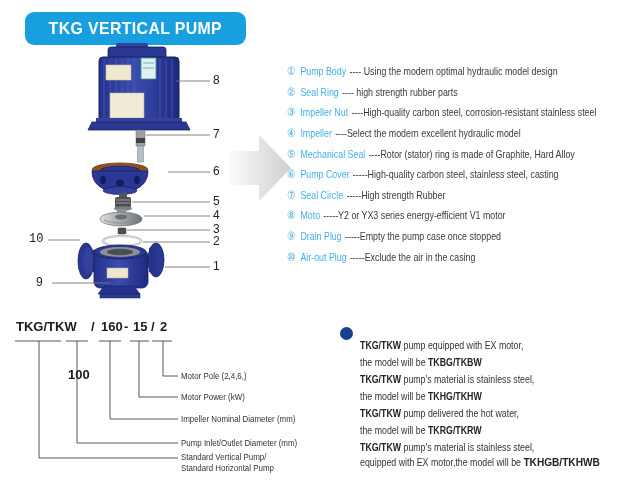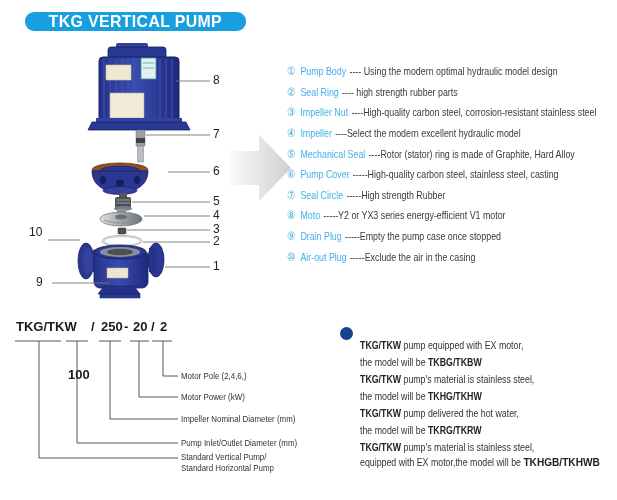--- a/index.html
+++ b/index.html
@@ -1,20 +1,20 @@
 <!DOCTYPE html>
 <html><head>
 <meta charset="utf-8">
 <style>
   html,body{margin:0;padding:0;background:#e8e8e8;}
   *{box-sizing:border-box;font-family:"Liberation Sans", sans-serif;}
   #page{position:relative;width:617px;height:500px;background:#ffffff;overflow:hidden;margin:0 auto;}
 
   
-  .banner{position:absolute;left:25px;top:12px;width:221px;height:19px;background:#189fe0;
+  .banner{position:absolute;left:25px;top:12px;width:221px;height:33px;background:#189fe0;
           border-radius:9px;display:flex;align-items:center;justify-content:center;}
   .banner span{color:#ffffff;font-weight:bold;font-size:16.5px;letter-spacing:.4px;transform:scaleX(.96);}
 
   
   #art{position:absolute;left:0;top:0;width:617px;height:500px;}
 
   
   .co{position:absolute;font-size:12px;color:#222;line-height:13px;}
 
   
@@ -174,21 +174,21 @@
   </svg>
 
   <span class="co" style="left:213px;top:74px;">8</span>
   <span class="co" style="left:213px;top:128px;">7</span>
   <span class="co" style="left:213px;top:165px;">6</span>
   <span class="co" style="left:213px;top:195px;">5</span>
   <span class="co" style="left:213px;top:209px;">4</span>
   <span class="co" style="left:213px;top:223px;">3</span>
   <span class="co" style="left:213px;top:235px;">2</span>
   <span class="co" style="left:213px;top:260px;">1</span>
-  <span class="co" style="left:29px;top:226px;">10</span>
+  <span class="co" style="left:29px;top:233px;font-family:Liberation Mono, monospace;">10</span>
   <span class="co" style="left:36px;top:276px;">9</span>
 
   <div class="plist">
     <div class="pitem">
         <span class="pnum">①</span>
         <span class="plabel">Pump Body</span>
         <span class="pdesc">---- Using the modern optimal hydraulic model design</span>
       </div>
     <div class="pitem">
         <span class="pnum">②</span>
@@ -233,23 +233,23 @@
     <div class="pitem">
         <span class="pnum">⑩</span>
         <span class="plabel">Air-out Plug</span>
         <span class="pdesc">-----Exclude the air in the casing</span>
       </div>
   </div>
 
   <span class="mpart" style="left:16px;">TKG/TKW</span>
   <span class="mpart" style="left:68px;margin-top:48px;">100</span>
   <span class="mpart" style="left:91px;">/</span>
-  <span class="mpart" style="left:101px;">250</span>
+  <span class="mpart" style="left:101px;">160</span>
   <span class="mpart" style="left:124px;">-</span>
-  <span class="mpart" style="left:133px;">20</span>
+  <span class="mpart" style="left:133px;">15</span>
   <span class="mpart" style="left:151px;">/</span>
   <span class="mpart" style="left:160px;">2</span>
 
   <span class="mlabel" style="left:181px;top:371px;">Motor Pole (2,4,6,)</span>
   <span class="mlabel" style="left:181px;top:392px;">Motor Power  (kW)</span>
   <span class="mlabel" style="left:181px;top:414px;">Impeller Nominal Diameter (mm)</span>
   <span class="mlabel" style="left:181px;top:438px;">Pump Inlet/Outlet Diameter (mm)</span>
   <span class="mlabel" style="left:181px;top:452px;">Standard Vertical  Pump/</span>
   <span class="mlabel" style="left:181px;top:463px;">Standard  Horizontal Pump</span>
 

